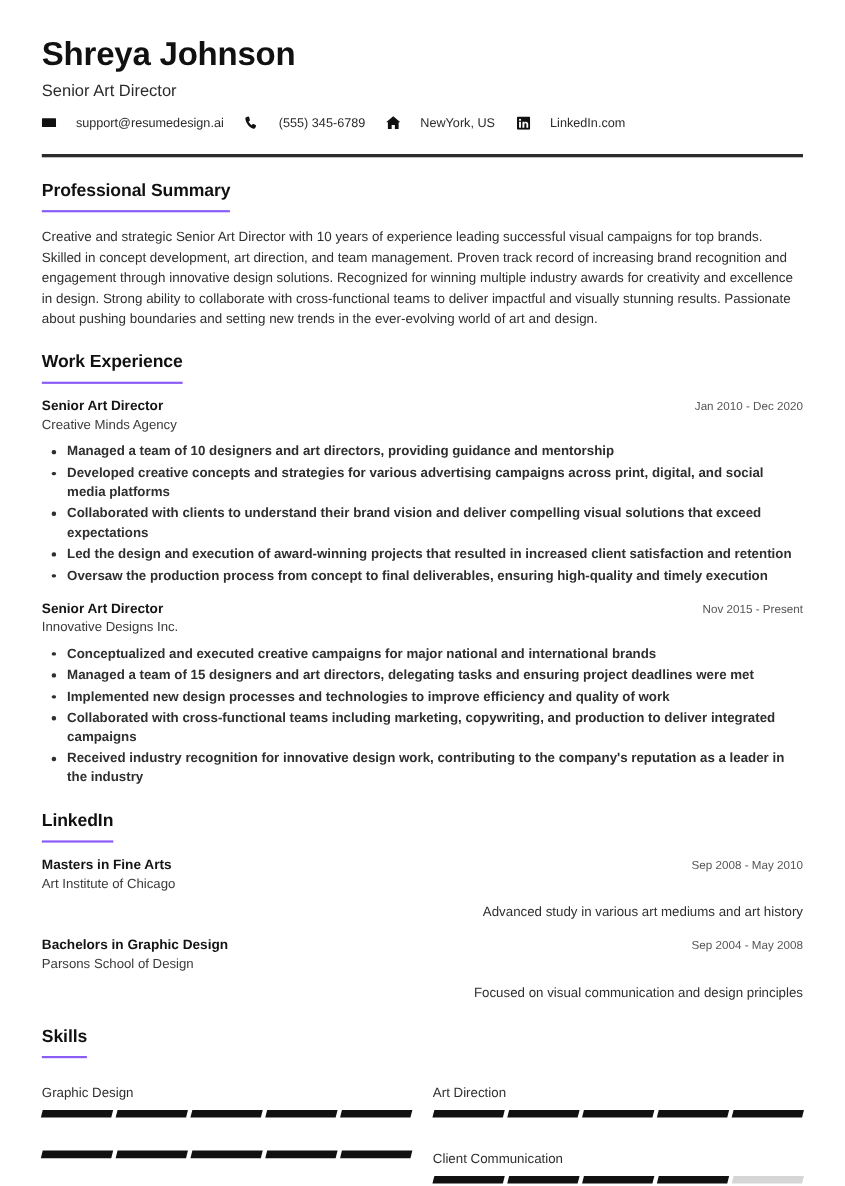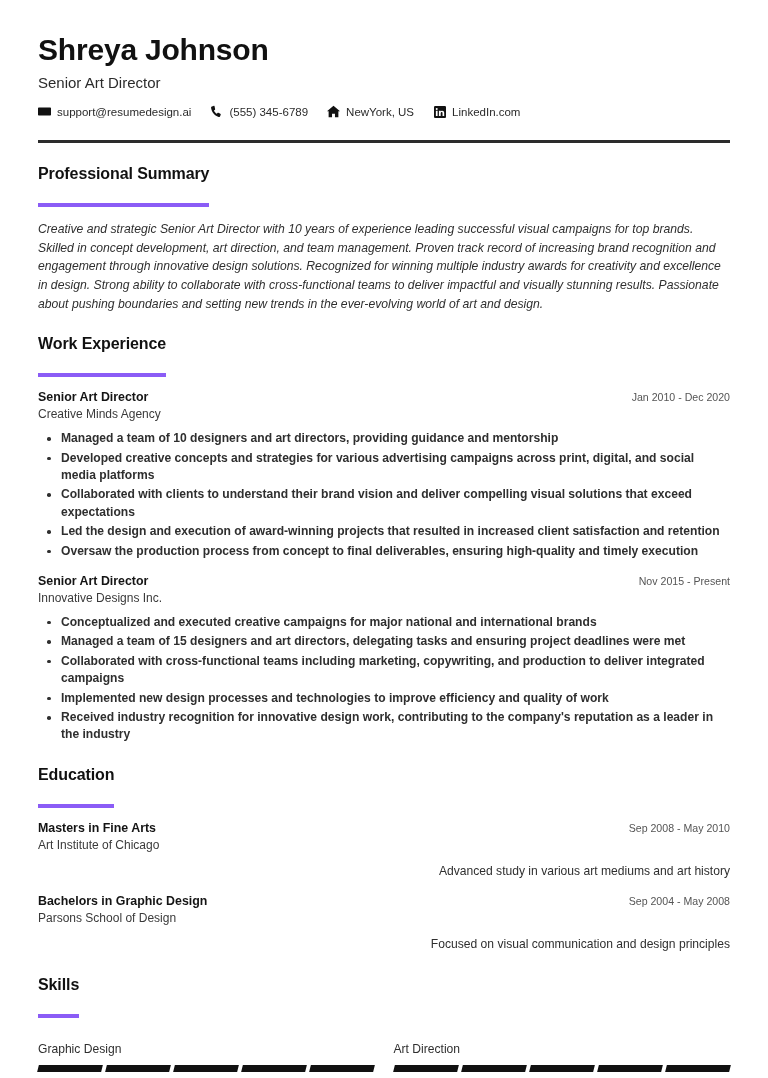--- a/index.html
+++ b/index.html
@@ -35,21 +35,21 @@
   .contact-row {
     display: flex;
     align-items: center;
     margin-top: 14px;
     gap: 19px;
     flex-wrap: nowrap;
   }
   .contact-item {
     display: flex;
     align-items: center;
-    gap: 6px;
+    gap: 18px;
     font-size: 11.5px;
     color: #2b2b2b;
     white-space: nowrap;
   }
   .contact-item .ico {
     display: inline-flex;
     align-items: center;
     justify-content: center;
     width: 13px;
     height: 13px;
@@ -64,32 +64,31 @@
     margin-top: 22px;
   }
 
   
   .section { margin-top: 22px; }
   .section-title {
     display: inline-block;
     font-size: 16px;
     font-weight: bold;
     color: #111111;
-    padding-bottom: 20px;
-    border-bottom: 4px solid #8b5cf6;
+    padding-bottom: 8px;
+    border-bottom: 2px solid #8b5cf6;
     letter-spacing: -0.1px;
   }
   .section-body { margin-top: 13px; }
 
   .summary-text {
     font-size: 12.2px;
     line-height: 1.52;
     color: #2f2f2f;
     text-align: left;
-    font-style: italic;
   }
 
   
   .entry { margin-bottom: 2px; }
   .entry + .entry { margin-top: 14px; }
   .entry-head {
     display: flex;
     justify-content: space-between;
     align-items: baseline;
     gap: 12px;
@@ -243,30 +242,30 @@
         </div>
         <div class="entry">
           <div class="entry-head">
             <div class="entry-role">Senior Art Director</div>
             <div class="entry-date">Nov 2015 - Present</div>
           </div>
           <div class="entry-org">Innovative Designs Inc.</div>
           <ul class="bullets">
             <li>Conceptualized and executed creative campaigns for major national and international brands</li>
             <li>Managed a team of 15 designers and art directors, delegating tasks and ensuring project deadlines were met</li>
+            <li>Implemented new design processes and technologies to improve efficiency and quality of work</li>
             <li>Collaborated with cross-functional teams including marketing, copywriting, and production to deliver integrated campaigns</li>
-            <li>Implemented new design processes and technologies to improve efficiency and quality of work</li>
             <li>Received industry recognition for innovative design work, contributing to the company's reputation as a leader in the industry</li>
           </ul>
         </div>
       </div>
   </div>
 
   <div class="section">
-    <div class="section-title">Education</div>
+    <div class="section-title">LinkedIn</div>
     <div class="section-body" id="education-body">
         <div class="entry">
           <div class="entry-head">
             <div class="entry-role">Masters in Fine Arts</div>
             <div class="entry-date">Sep 2008 - May 2010</div>
           </div>
           <div class="entry-org">Art Institute of Chicago</div>
           <div class="entry-desc">Advanced study in various art mediums and art history</div>
         </div>
         <div class="entry">

